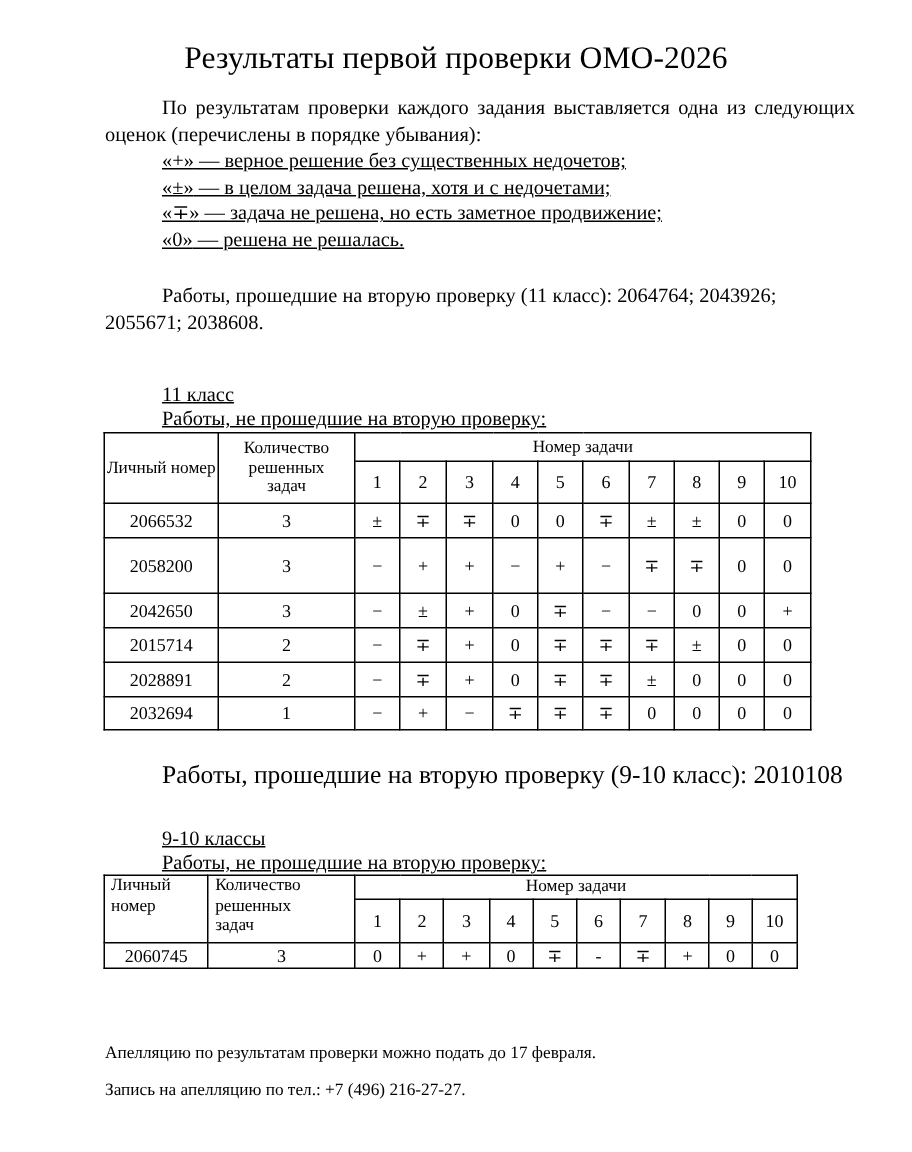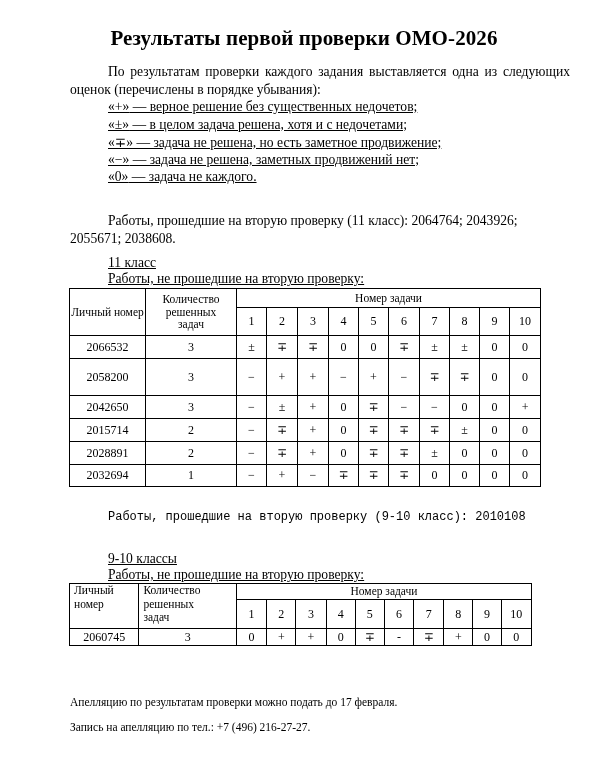--- a/index.html
+++ b/index.html
@@ -4,32 +4,32 @@
 <style>
   html, body { margin: 0; padding: 0; background: #ffffff; }
   body {
     width: 608px; height: 768px; position: relative; overflow: hidden;
     font-family: "Liberation Serif", "DejaVu Serif", serif;
     color: #000000;
   }
   .abs { position: absolute; }
   .title {
     left: 0; width: 608px; top: 26px; text-align: center;
-    font-size: 21px; font-weight: bold; letter-spacing: 0.1px;
+    font-size: 21px; font-weight: normal; letter-spacing: 0.1px;
   }
   .para {
     font-size: 13.6px; line-height: 18px;
   }
   .intro {
     left: 70px; width: 500px; top: 63px; text-align: justify;
     text-indent: 38px;
   }
   .grades { left: 108px; top: 99px; }
   .grade-line { height: 17.6px; font-size: 13.6px; white-space: nowrap; text-decoration: underline; }
-  .passed11 { left: 70px; width: 500px; top: 212px; text-indent: 38px; }
+  .passed11 { left: 70px; width: 500px; top: 188px; text-indent: 38px; }
   .heading { font-size: 13.6px; text-decoration: underline; }
   .sub { font-size: 13.6px; text-decoration: underline; }
 
   table.res {
     position: absolute; border-collapse: collapse; table-layout: fixed;
     font-family: "Liberation Serif", "DejaVu Serif", serif;
   }
   table.res td {
     border: 1px solid #000; padding: 0; text-align: center; vertical-align: middle;
     font-size: 12px; line-height: 13px;
@@ -44,22 +44,21 @@
 <body>
 
 <div class="abs title">Результаты первой проверки ОМО-2026</div>
 
 <div class="abs para intro">По результатам проверки каждого задания выставляется одна из следующих оценок (перечислены в порядке убывания):</div>
 
 <div class="abs grades">
   <div class="grade-line"><span>«+»</span><span> — верное решение без существенных недочетов;</span></div>
   <div class="grade-line"><span>«±»</span><span> — в целом задача решена, хотя и с недочетами;</span></div>
   <div class="grade-line"><span>«∓»</span><span> — задача не решена, но есть заметное продвижение;</span></div>
-  <div class="grade-line"><span>«−»</span><span> — задача не решена, заметных продвижений нет;</span></div>
-  <div class="grade-line"><span>«0»</span><span> — задача не каждого.</span></div>
+  <div class="grade-line"><span>«0»</span><span> — решена не решалась.</span></div>
 </div>
 
 <div class="abs para passed11">Работы, прошедшие на вторую проверку (11 класс): 2064764; 2043926; 2055671; 2038608.</div>
 
 <div class="abs heading" style="left:108px; top:255px;">11 класс</div>
 <div class="abs sub" style="left:108px; top:271px;">Работы, не прошедшие на вторую проверку:</div>
 
 <table class="res t1" style="left:69px; top:288px; width:471px;">
   <colgroup>
     <col style="width:76px">
@@ -173,21 +172,21 @@
     <td class="mark">∓</td>
     <td class="mark">∓</td>
     <td class="mark">0</td>
     <td class="mark">0</td>
     <td class="mark">0</td>
     <td class="mark">0</td>
   </tr>
 </tbody>
   </table>
 
-<div class="abs para" style="left:108px; top:508px; font-size:12px;font-family:Liberation Mono, monospace;">Работы, прошедшие на вторую проверку (9-10 класс): 2010108</div>
+<div class="abs para" style="left:108px; top:508px; font-size:17px;">Работы, прошедшие на вторую проверку (9-10 класс): 2010108</div>
 
 <div class="abs heading" style="left:108px; top:551px;">9-10 классы</div>
 <div class="abs sub" style="left:108px; top:567px;">Работы, не прошедшие на вторую проверку:</div>
 
 <table class="res t2" style="left:69px; top:583px; width:463px;">
   <colgroup>
     <col style="width:69px">
       <col style="width:97px">
     <col style="width:30px">
       <col style="width:29px">

